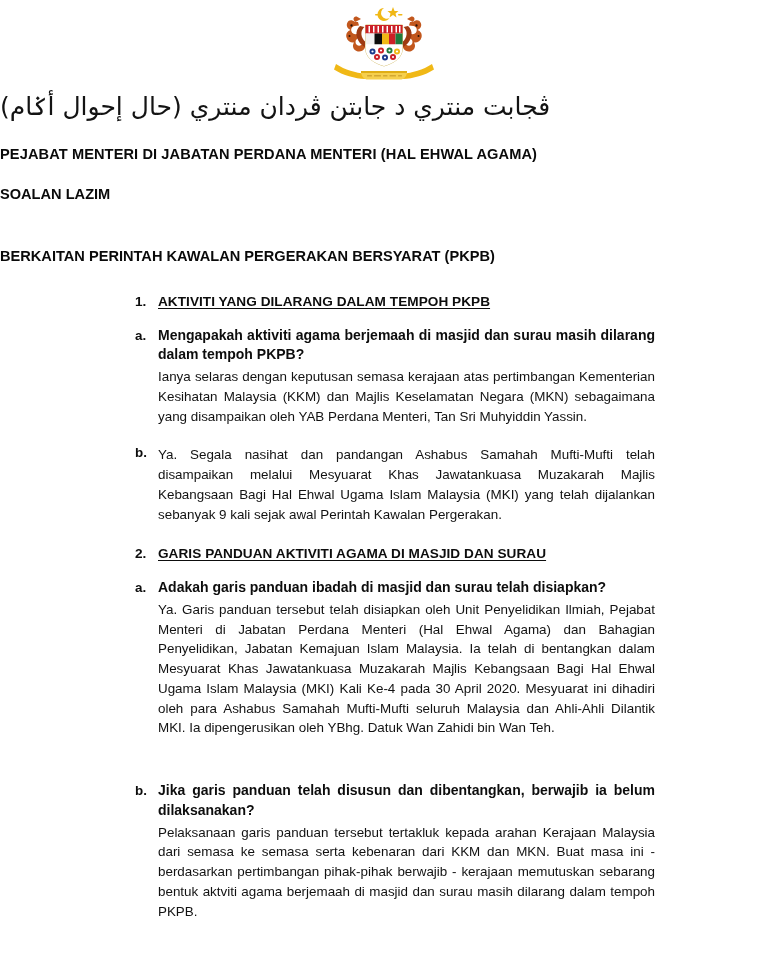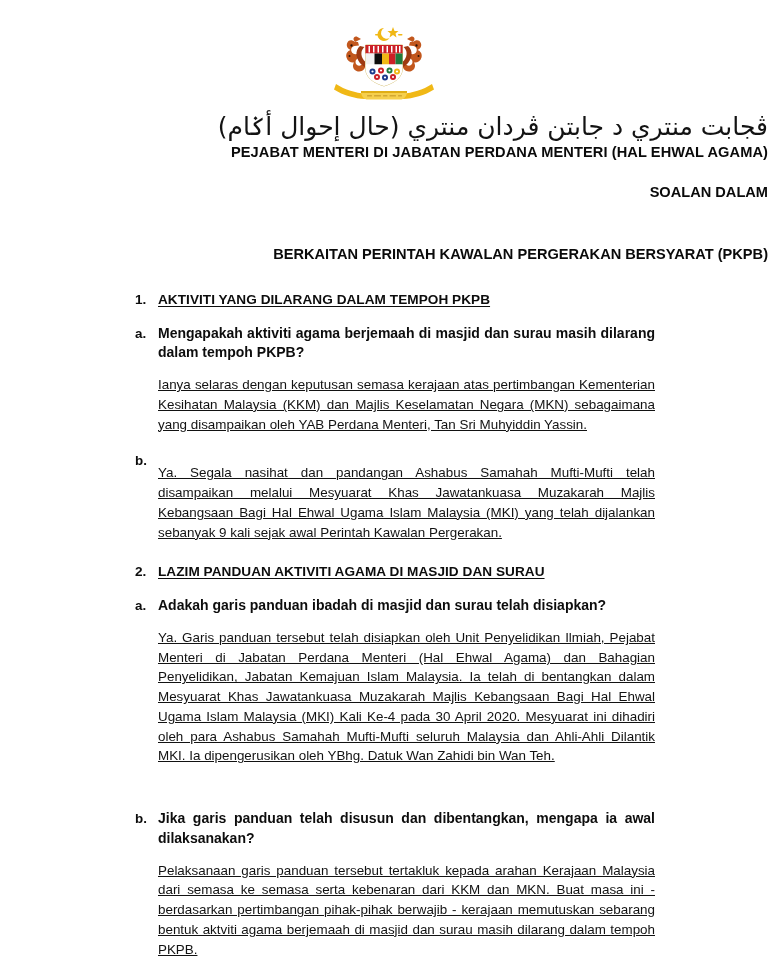--- a/index.html
+++ b/index.html
@@ -21,22 +21,21 @@
     position: relative;
     width: 768px;
     height: 960px;
     background: #ffffff;
     box-sizing: border-box;
     padding: 0;
   }
 
   
   .letterhead {
-    text-align: right;
-    padding-top: 20px;
+    text-align: left;
   }
 
   .crest-wrap {
     display: block;
     margin: 0 auto;
     width: 132px;
     height: 84px;
   }
 
   .jawi-line {
@@ -45,21 +44,21 @@
     font-size: 25px;
     line-height: 1.35;
     color: #131313;
     direction: rtl;
     unicode-bidi: isolate;
     letter-spacing: 0px;
     white-space: nowrap;
   }
 
   .office-title {
-    margin: 0 auto 0 auto;
+    margin: 22px auto 0 auto;
     font-size: 14.6px;
     font-weight: bold;
     letter-spacing: 0.1px;
     color: #0a0a0a;
   }
 
   .doc-title {
     margin-top: 22px;
     font-size: 14.6px;
     font-weight: bold;
@@ -122,23 +121,22 @@
     text-align-last: left;
     margin: 0;
   }
 
   .answer {
     font-size: 13.4px;
     font-weight: normal;
     line-height: 1.47;
     text-align: justify;
     text-align-last: left;
-    margin: 12px 0 0 0;
+    margin: 2px 0 0 0;
     color: #121212;
-    text-decoration: underline;
   }
 
   .gap-lg { height: 26px; }
 </style>
 </head>
 <body>
 
 <div class="page">
 
   <div class="letterhead">
@@ -235,21 +233,21 @@
           <rect x="160" y="150" width="8" height="3" rx="1.2"></rect>
         </g>
       </g>
     </svg>
 
     <div class="jawi-line">ڤجابت منتري د جابتن ڤردان منتري (حال إحوال أݢام)</div>
 
     <div class="office-title">PEJABAT MENTERI DI JABATAN PERDANA MENTERI (HAL EHWAL AGAMA)</div>
 
     <div class="doc-title">
-      <span class="l1">SOALAN DALAM</span>
+      <span class="l1">SOALAN LAZIM</span>
       <span class="l2">BERKAITAN PERINTAH KAWALAN PERGERAKAN BERSYARAT (PKPB)</span>
     </div>
   </div>
 
   <div class="content">
 
     <div class="section">
       <div class="section-head">
         <span class="num">1.</span>
         <span class="title">AKTIVITI YANG DILARANG DALAM TEMPOH PKPB</span>
@@ -267,36 +265,36 @@
         <span class="marker">b.</span>
         <div class="qa-body">
           <p class="answer">Ya. Segala nasihat dan pandangan Ashabus Samahah Mufti-Mufti telah disampaikan melalui Mesyuarat Khas Jawatankuasa Muzakarah Majlis Kebangsaan Bagi Hal Ehwal Ugama Islam Malaysia (MKI) yang telah dijalankan sebanyak 9 kali sejak awal Perintah Kawalan Pergerakan.</p>
         </div>
       </div>
     </div>
 
     <div class="section">
       <div class="section-head">
         <span class="num">2.</span>
-        <span class="title">LAZIM PANDUAN AKTIVITI AGAMA DI MASJID DAN SURAU</span>
+        <span class="title">GARIS PANDUAN AKTIVITI AGAMA DI MASJID DAN SURAU</span>
       </div>
 
       <div class="qa">
         <span class="marker">a.</span>
         <div class="qa-body">
           <p class="question">Adakah garis panduan ibadah di masjid dan surau telah disiapkan?</p>
           <p class="answer">Ya. Garis panduan tersebut telah disiapkan oleh Unit Penyelidikan Ilmiah, Pejabat Menteri di Jabatan Perdana Menteri (Hal Ehwal Agama) dan Bahagian Penyelidikan, Jabatan Kemajuan Islam Malaysia. Ia telah di bentangkan dalam Mesyuarat Khas Jawatankuasa Muzakarah Majlis Kebangsaan Bagi Hal Ehwal Ugama Islam Malaysia (MKI) Kali Ke-4 pada 30 April 2020. Mesyuarat ini dihadiri oleh para Ashabus Samahah Mufti-Mufti seluruh Malaysia dan Ahli-Ahli Dilantik MKI. Ia dipengerusikan oleh YBhg. Datuk Wan Zahidi bin Wan Teh.</p>
         </div>
       </div>
 
       <div class="gap-lg"></div>
 
       <div class="qa">
         <span class="marker">b.</span>
         <div class="qa-body">
-          <p class="question">Jika garis panduan telah disusun dan dibentangkan, mengapa ia awal dilaksanakan?</p>
+          <p class="question">Jika garis panduan telah disusun dan dibentangkan, berwajib ia belum dilaksanakan?</p>
           <p class="answer">Pelaksanaan garis panduan tersebut tertakluk kepada arahan Kerajaan Malaysia dari semasa ke semasa serta kebenaran dari KKM dan MKN. Buat masa ini - berdasarkan pertimbangan pihak-pihak berwajib - kerajaan memutuskan sebarang bentuk aktviti agama berjemaah di masjid dan surau masih dilarang dalam tempoh PKPB.</p>
         </div>
       </div>
     </div>
 
   </div>
 </div>
 
 </body></html>

